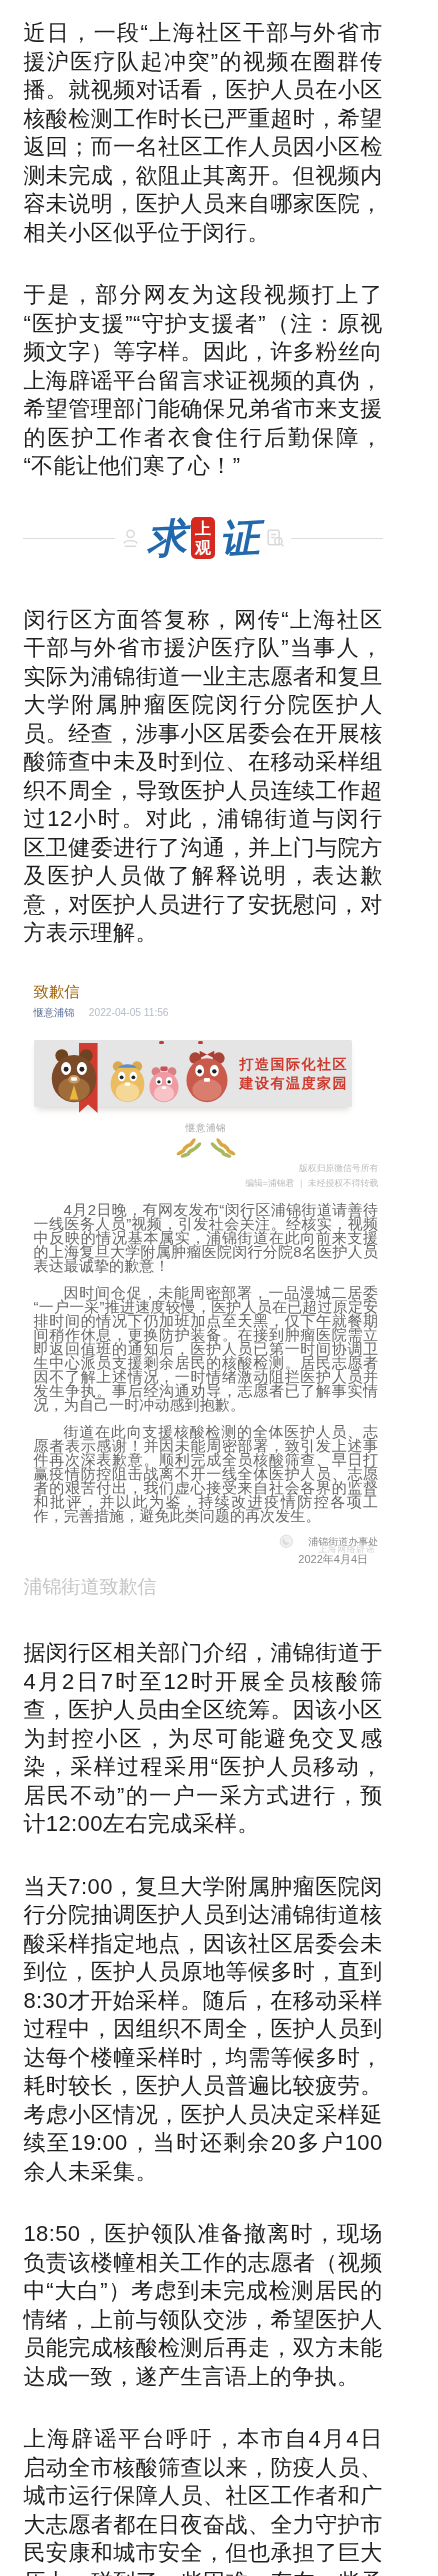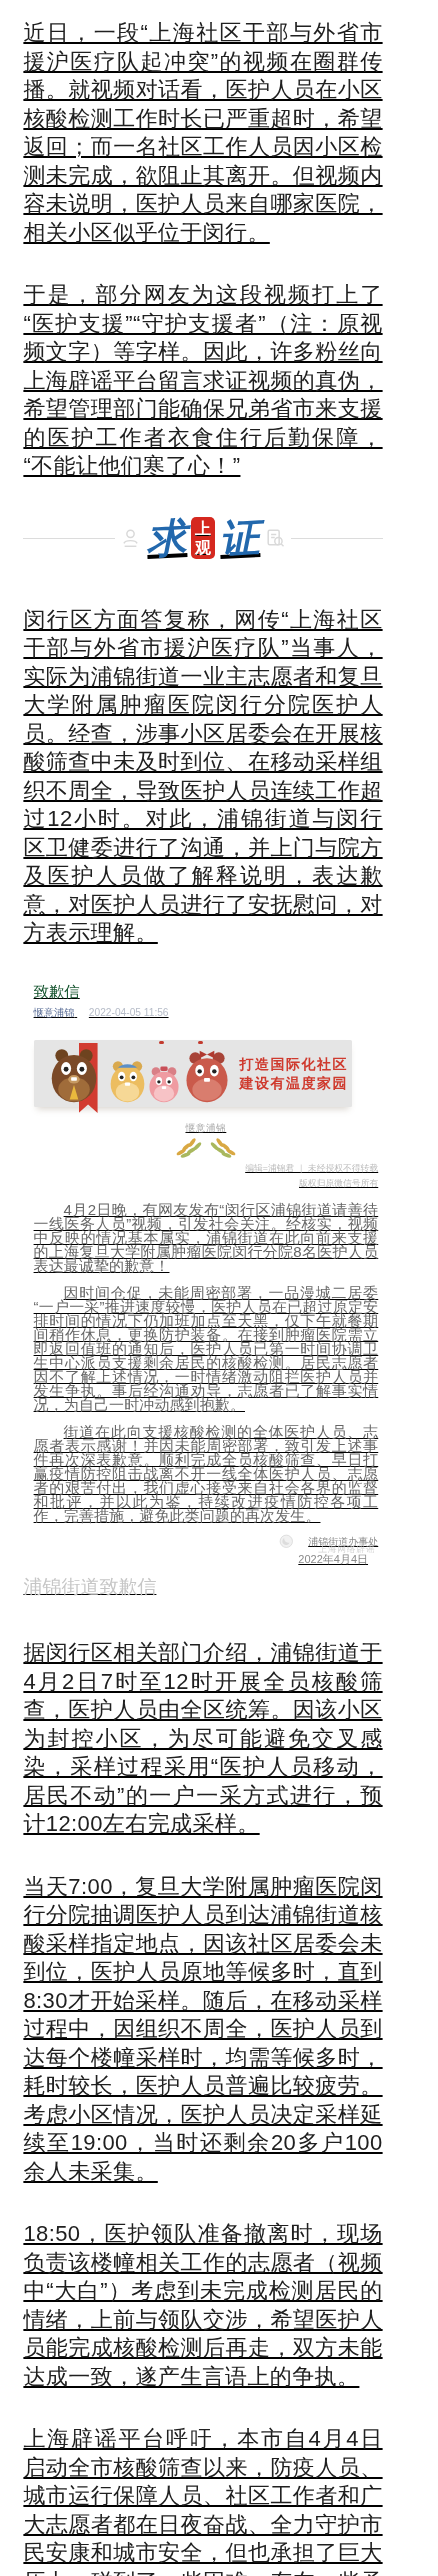--- a/index.html
+++ b/index.html
@@ -1,20 +1,19 @@
 <!DOCTYPE html>
 <html lang="zh" style="font-size:11.7px"><head>
 <meta charset="utf-8">
 <style>
   html,body{margin:0;padding:0;background:#fff;}
   .page{
     width:406px;height:2576px;overflow:hidden;background:#fff;
     font-family:"Liberation Sans","DejaVu Sans",sans-serif;
     position:relative;
-    text-decoration:underline;
   }
   .content{padding:19px 23.4px 0;}
 
   
   p.main{
     font-size:22px;line-height:28.5px;color:#202020;
     margin:0 0 34px;text-align:justify;letter-spacing:0.4px;
   }
   p.main.last{margin-bottom:0;}
 
@@ -28,21 +27,21 @@
     font-style:italic;transform:rotate(-3deg);flex:none;padding:0 1.5px;
   }
   .vl-badge{
     flex:none;width:23.4px;height:42px;margin:0 2.9px;background:#d5281f;border-radius:5.1px;
     color:#fff;display:flex;flex-direction:column;align-items:center;justify-content:center;
     font-size:16px;line-height:19px;font-weight:bold;
   }
 
   
   .letter{margin:7.3px 0 0 10.2px;padding-right:4.4px;position:relative;}
-  .letter-title{font-size:15.4px;line-height:19px;color:#14532d;}
+  .letter-title{font-size:15.4px;line-height:19px;color:#a16207;}
   .letter-meta{margin-top:5.9px;font-size:10.2px;line-height:14.6px;}
   .letter-meta .acct{color:#576b95;cursor:pointer;}
   .letter-meta .time{color:#b6bcc8;margin-left:11.7px;}
 
   .banner{
     position:relative;width:318px;height:67px;margin-top:19px;
     background:#e5e5e5;border-radius:1.5px;
     box-shadow:0 4.4px 6.6px -2.9px rgba(120,100,80,.28);
   }
   .lantern{position:absolute;top:0.7px;width:5.9px;height:3.7px;background:#c23a2e;border-radius:1.5px;}
@@ -209,22 +208,22 @@
           </g>
           <g fill="#a9b85e">
             <ellipse cx="76" cy="26" rx="7" ry="2.6" transform="rotate(20 76 26)"></ellipse>
             <ellipse cx="68" cy="20" rx="7" ry="2.6" transform="rotate(32 68 20)"></ellipse>
             <ellipse cx="60" cy="14" rx="7" ry="2.6" transform="rotate(44 60 14)"></ellipse>
           </g>
         </svg>
       </div>
 
       <div class="credits">
+        <div>版权归原微信号所有</div>
         <div>编辑=浦锦君 ｜ 未经授权不得转载</div>
-        <div>版权归原微信号所有</div>
       </div>
 
       <p class="lp first">4月2日晚，有网友发布“闵行区浦锦街道请善待一线医务人员”视频，引发社会关注。经核实，视频中反映的情况基本属实，浦锦街道在此向前来支援的上海复旦大学附属肿瘤医院闵行分院8名医护人员表达最诚挚的歉意！</p>
       <p class="lp">因时间仓促，未能周密部署，一品漫城二居委“一户一采”推进速度较慢，医护人员在已超过原定安排时间的情况下仍加班加点至天黑，仅下午就餐期间稍作休息，更换防护装备。在接到肿瘤医院需立即返回值班的通知后，医护人员已第一时间协调卫生中心派员支援剩余居民的核酸检测。居民志愿者因不了解上述情况，一时情绪激动阻拦医护人员并发生争执。事后经沟通劝导，志愿者已了解事实情况，为自己一时冲动感到抱歉。</p>
       <p class="lp">街道在此向支援核酸检测的全体医护人员、志愿者表示感谢！并因未能周密部署，致引发上述事件再次深表歉意。顺利完成全员核酸筛查、早日打赢疫情防控阻击战离不开一线全体医护人员、志愿者的艰苦付出，我们虚心接受来自社会各界的监督和批评，并以此为鉴，持续改进疫情防控各项工作，完善措施，避免此类问题的再次发生。</p>
 
       <div class="sig">
         <div class="sig-row">
           <svg width="14.6" height="14.6" viewBox="0 0 20 20">
             <circle cx="10" cy="10" r="8.5" fill="#f1f1f1" stroke="#d5d5d5"></circle>

